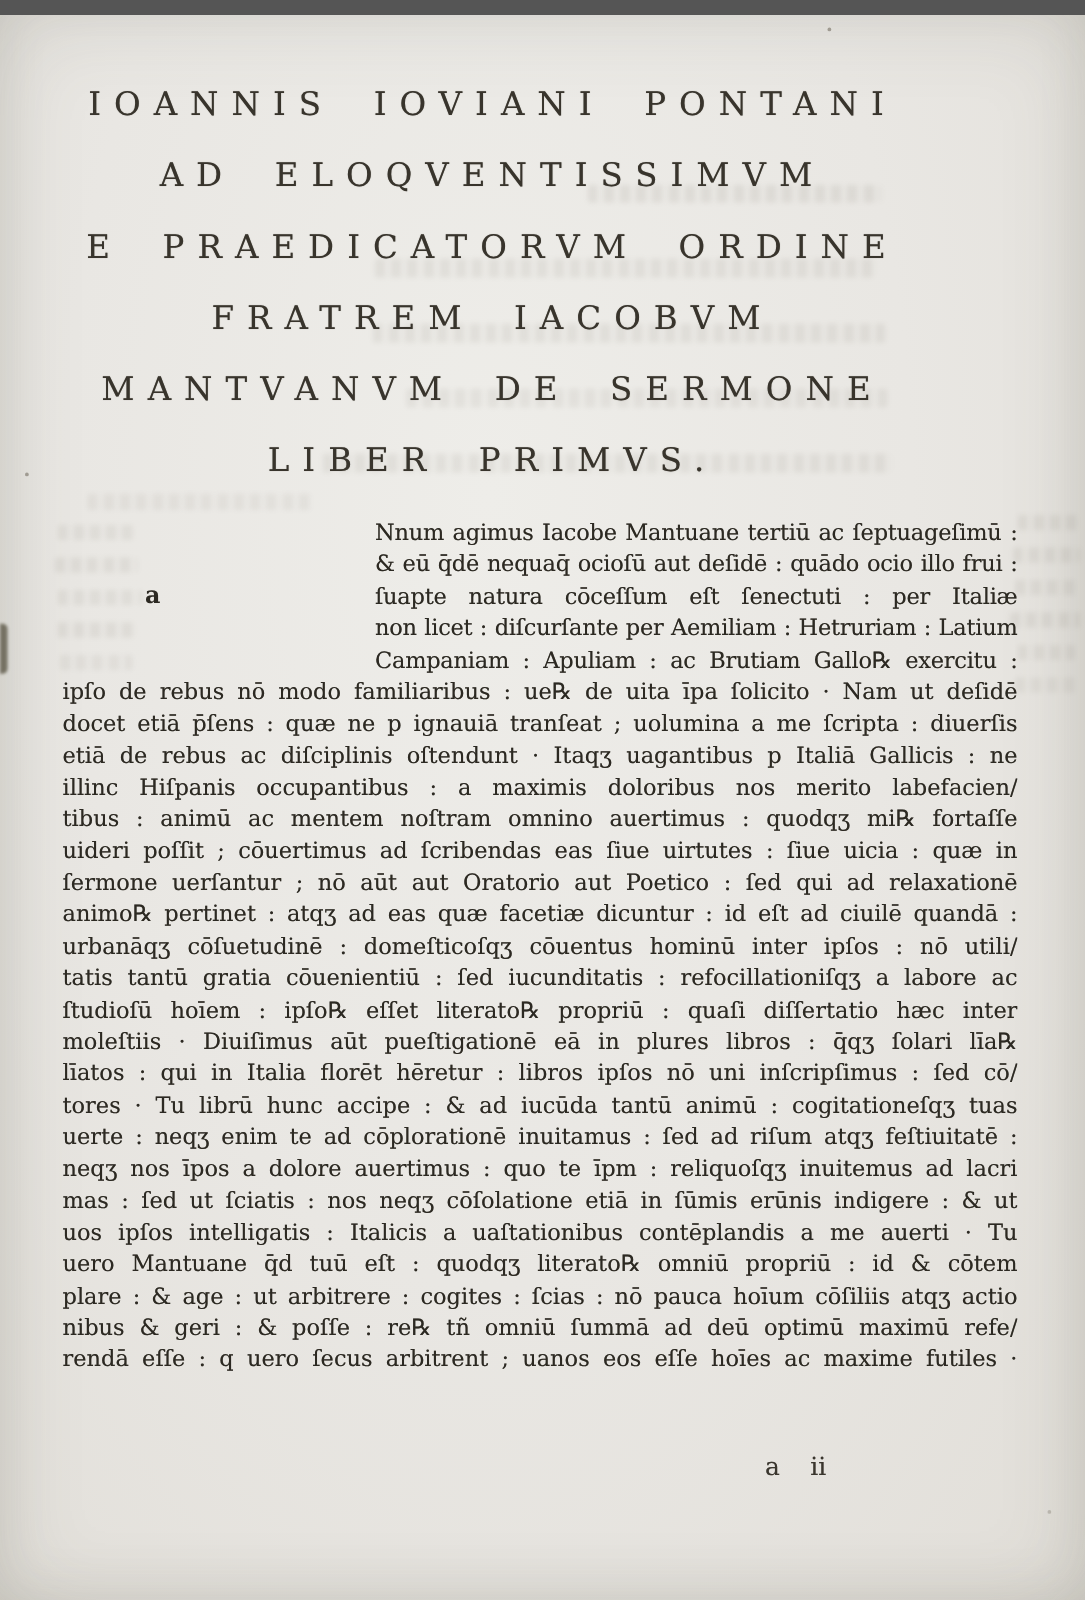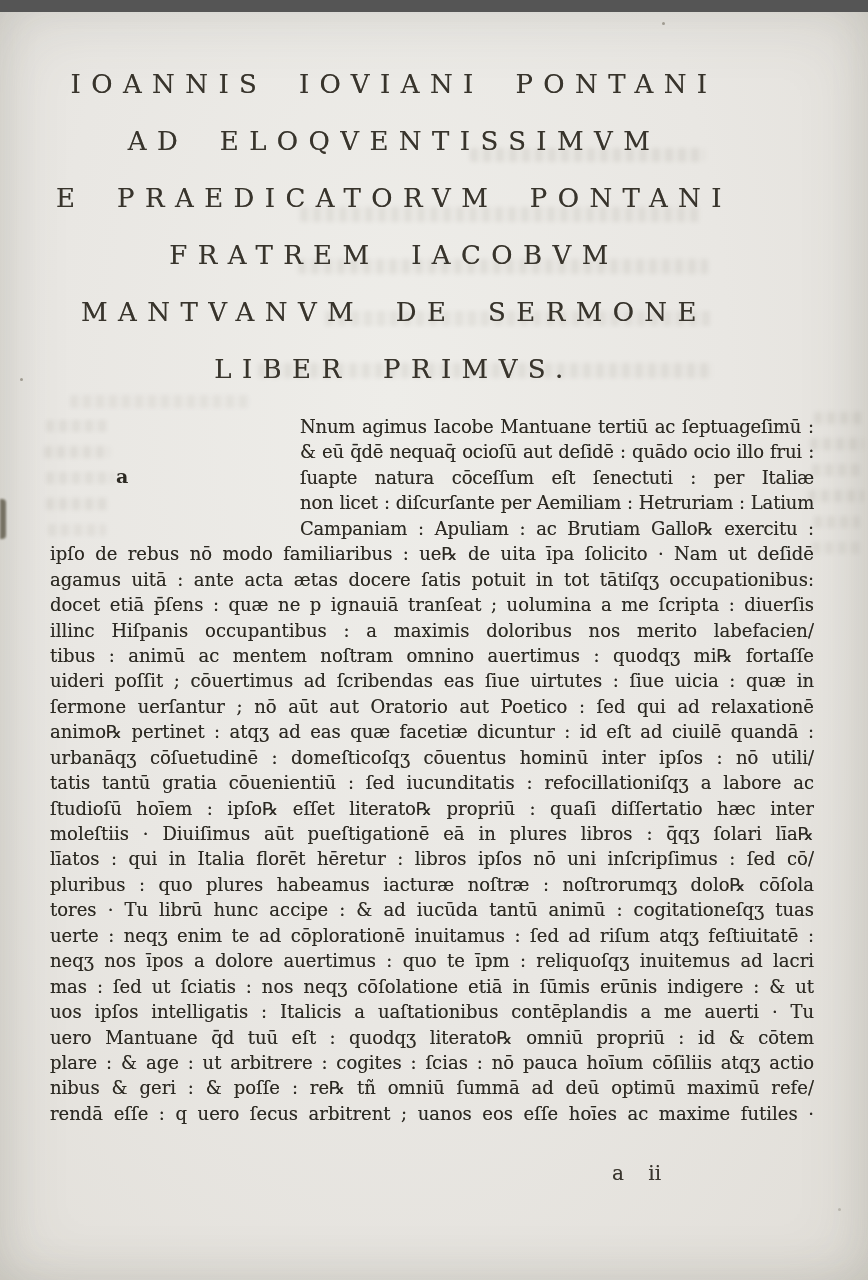--- a/index.html
+++ b/index.html
@@ -92,51 +92,50 @@
   <div class="ghost" style="left:812px;top:530px;width:50px;height:12px;opacity:.40"></div>
 
   <div class="speck" style="left:662px;top:10px;width:3px;height:3px;"></div>
   <div class="speck" style="left:20px;top:366px;width:3px;height:3px;"></div>
   <div class="speck" style="left:838px;top:1196px;width:3px;height:3px;opacity:.3"></div>
   <div class="edge-mark"></div>
 
   <div class="title-block">
     <div class="title-line">IOANNIS IOVIANI PONTANI</div>
     <div class="title-line">AD ELOQVENTISSIMVM</div>
-    <div class="title-line">E PRAEDICATORVM PONTANI</div>
+    <div class="title-line">E PRAEDICATORVM ORDINE</div>
     <div class="title-line">FRATREM IACOBVM</div>
     <div class="title-line">MANTVANVM DE SERMONE</div>
     <div class="title-line">LIBER PRIMVS.</div>
   </div>
 
   <div class="body-block">
     <div class="indent-row">
       <span class="guide-letter">a</span>
       <div class="indent-lines">
         <div class="b-line">Nnum agimus Iacobe Mantuane tertiū ac ſeptuageſimū :</div>
         <div class="b-line">&amp; eū q̄dē nequaq̄ ocioſū aut deſidē : quādo ocio illo frui : q̄d</div>
         <div class="b-line">ſuapte natura cōceſſum eſt ſenectuti : per Italiæ turbationes</div>
         <div class="b-line">non licet : diſcurſante per Aemiliam : Hetruriam : Latium :</div>
         <div class="b-line">Campaniam : Apuliam : ac Brutiam Gallo℞ exercitu : meqʒ</div>
       </div>
     </div>
     <div class="b-line">ipſo de rebus nō modo familiaribus : ue℞ de uita īpa ſolicito · Nam ut deſidē</div>
-    <div class="b-line">agamus uitā : ante acta ætas docere ſatis potuit in tot tātiſqʒ occupationibus:</div>
     <div class="b-line">docet etiā p̄ſens : quæ ne p ignauiā tranſeat ; uolumina a me ſcripta : diuerſis</div>
+    <div class="b-line">etiā de rebus ac diſciplinis oſtendunt · Itaqʒ uagantibus p Italiā Gallicis : ne</div>
     <div class="b-line">illinc Hiſpanis occupantibus : a maximis doloribus nos merito labefacien/</div>
     <div class="b-line">tibus : animū ac mentem noſtram omnino auertimus : quodqʒ mi℞ fortaſſe</div>
     <div class="b-line">uideri poſſit ; cōuertimus ad ſcribendas eas ſiue uirtutes : ſiue uicia : quæ in</div>
     <div class="b-line">ſermone uerſantur ; nō aūt aut Oratorio aut Poetico : ſed qui ad relaxationē</div>
     <div class="b-line">animo℞ pertinet : atqʒ ad eas quæ facetiæ dicuntur : id eſt ad ciuilē quandā :</div>
     <div class="b-line">urbanāqʒ cōſuetudinē : domeſticoſqʒ cōuentus hominū inter ipſos : nō utili/</div>
     <div class="b-line">tatis tantū gratia cōuenientiū : ſed iucunditatis : refocillationiſqʒ a labore ac</div>
     <div class="b-line">ſtudioſū hoīem : ipſo℞ eſſet literato℞ propriū : quaſi diſſertatio hæc inter</div>
     <div class="b-line">moleſtiis · Diuiſimus aūt pueſtigationē eā in plures libros : q̄qʒ ſolari līa℞</div>
     <div class="b-line">līatos : qui in Italia florēt hēretur : libros ipſos nō uni inſcripſimus : ſed cō/</div>
-    <div class="b-line">pluribus : quo plures habeamus iacturæ noſtræ : noſtrorumqʒ dolo℞ cōſola</div>
     <div class="b-line">tores · Tu librū hunc accipe : &amp; ad iucūda tantū animū : cogitationeſqʒ tuas</div>
     <div class="b-line">uerte : neqʒ enim te ad cōplorationē inuitamus : ſed ad riſum atqʒ feſtiuitatē :</div>
     <div class="b-line">neqʒ nos īpos a dolore auertimus : quo te īpm : reliquoſqʒ inuitemus ad lacri</div>
     <div class="b-line">mas : ſed ut ſciatis : nos neqʒ cōſolatione etiā in ſūmis erūnis indigere : &amp; ut</div>
     <div class="b-line">uos ipſos intelligatis : Italicis a uaſtationibus contēplandis a me auerti · Tu</div>
     <div class="b-line">uero Mantuane q̄d tuū eſt : quodqʒ literato℞ omniū propriū : id &amp; cōtem</div>
     <div class="b-line">plare : &amp; age : ut arbitrere : cogites : ſcias : nō pauca hoīum cōſiliis atqʒ actio</div>
     <div class="b-line">nibus &amp; geri : &amp; poſſe : re℞ tñ omniū ſummā ad deū optimū maximū refe/</div>
     <div class="b-line">rendā eſſe : q uero ſecus arbitrent ; uanos eos eſſe hoīes ac maxime futiles ·</div>
   </div>

